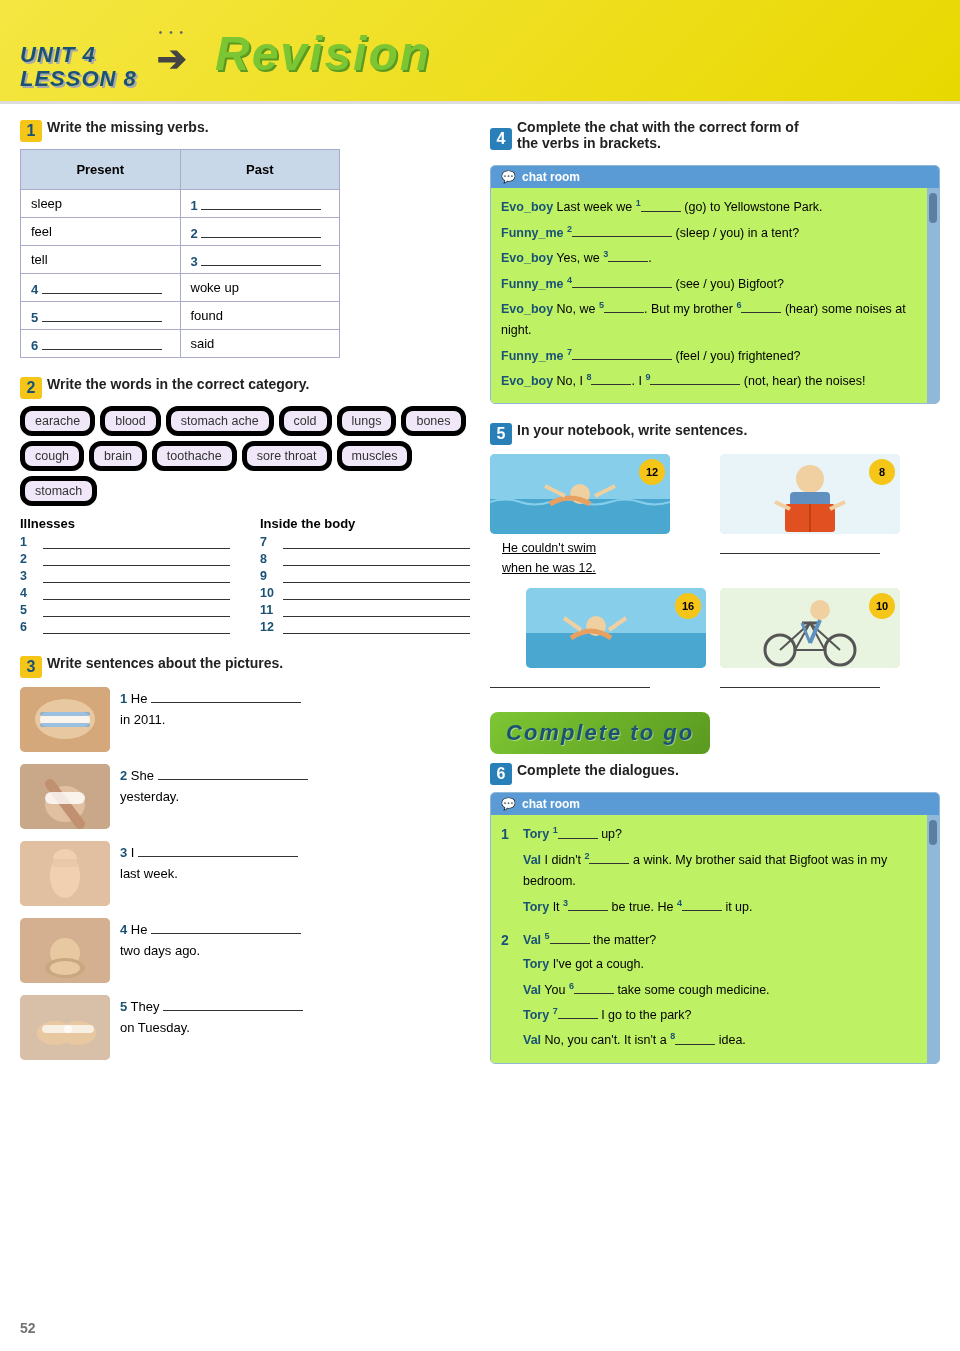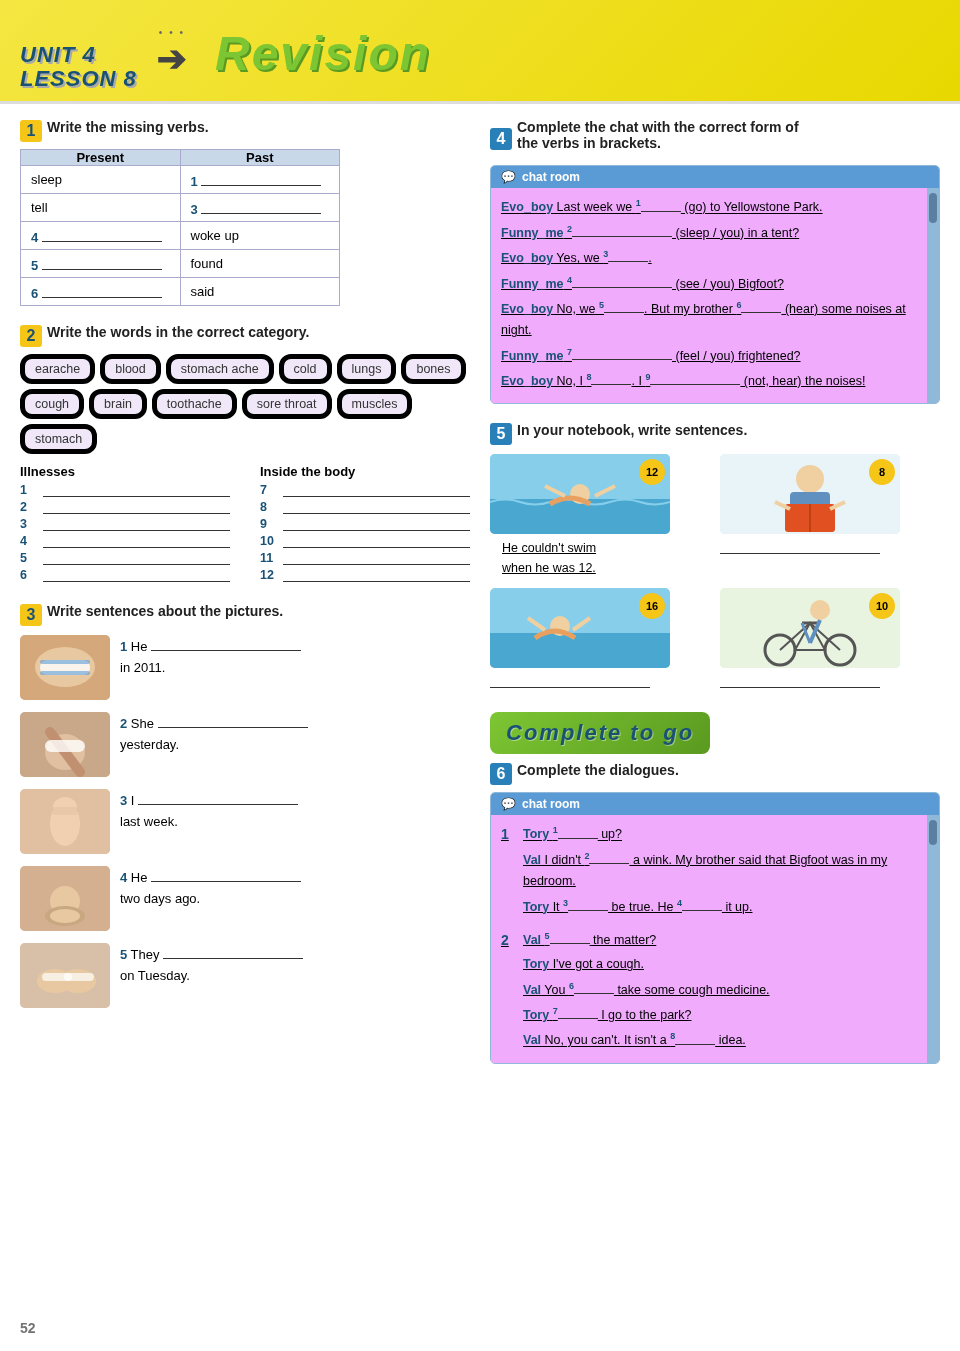--- a/index.html
+++ b/index.html
@@ -88,21 +88,21 @@
     
     .ex1 { margin-bottom: 18px; }
     .verb-table {
       border-collapse: collapse;
       width: 320px;
       margin-top: 6px;
     }
     .verb-table th {
       background: #c8d8e8;
       border: 1px solid #aac;
-      padding: 0 12px;
+      padding: 12px 12px;
       text-align: center;
       font-weight: bold;
       font-size: 13px;
     }
     .verb-table td {
       border: 1px solid #aac;
       padding: 4px 10px;
       font-size: 13px;
     }
     .underline-field {
@@ -187,24 +187,23 @@
       font-size: 12px;
       font-weight: bold;
       display: flex;
       align-items: center;
       gap: 6px;
     }
     .chat-content {
       padding: 8px 10px;
       font-size: 12.5px;
       line-height: 1.7;
-      background: #f0abfc;
+      background: #bef264;
       max-height: 320px;
       overflow-y: auto;
-      text-decoration: underline;
     }
     .chat-line { margin-bottom: 3px; }
     .chat-line b { color: #1a5276; }
     .blank { display: inline-block; border-bottom: 1px solid #333; min-width: 80px; height: 14px; }
     .blank-sm { display: inline-block; border-bottom: 1px solid #333; min-width: 40px; height: 14px; }
     .sup { font-size: 9px; vertical-align: super; color: #1a5276; font-weight: bold; }
 
     
     .ex5 { margin-bottom: 18px; }
     .sentence-pics {
@@ -304,20 +303,21 @@
       justify-content: center;
     }
     .read-illus {
       background: linear-gradient(180deg, #e8f4f8 0%, #c8e8f4 100%);
     }
     .cycle-illus {
       background: linear-gradient(180deg, #e8f4e0 0%, #c8e8c0 100%);
     }
     .climb-illus {
       background: linear-gradient(180deg, #e8f8f0 0%, #90c890 100%);
+      margin-left: 36px;
     }
 
     .section-header {
       display: flex;
       align-items: center;
       margin-bottom: 6px;
     }
 
     
     .dots {
@@ -356,20 +356,24 @@
         <thead>
           <tr>
             <th>Present</th>
             <th>Past</th>
           </tr>
         </thead>
         <tbody>
           <tr>
             <td>sleep</td>
             <td><span class="num" style="color:#1a5276;font-weight:bold;">1</span> <span class="underline-field"></span></td>
+          </tr>
+          <tr>
+            <td>feel</td>
+            <td><span class="num" style="color:#1a5276;font-weight:bold;">2</span> <span class="underline-field"></span></td>
           </tr>
           <tr>
             <td>tell</td>
             <td><span class="num" style="color:#1a5276;font-weight:bold;">3</span> <span class="underline-field"></span></td>
           </tr>
           <tr>
             <td><span style="color:#1a5276;font-weight:bold;">4</span> <span class="underline-field"></span></td>
             <td>woke up</td>
           </tr>
           <tr>

